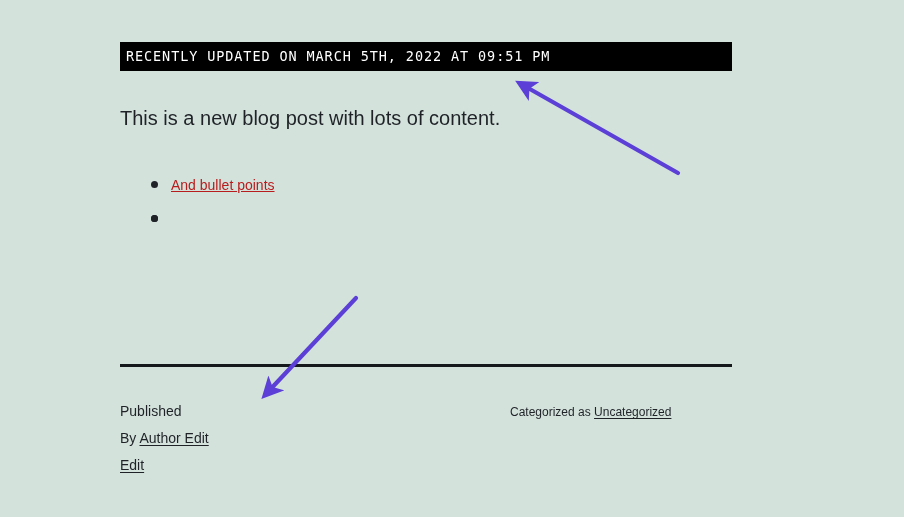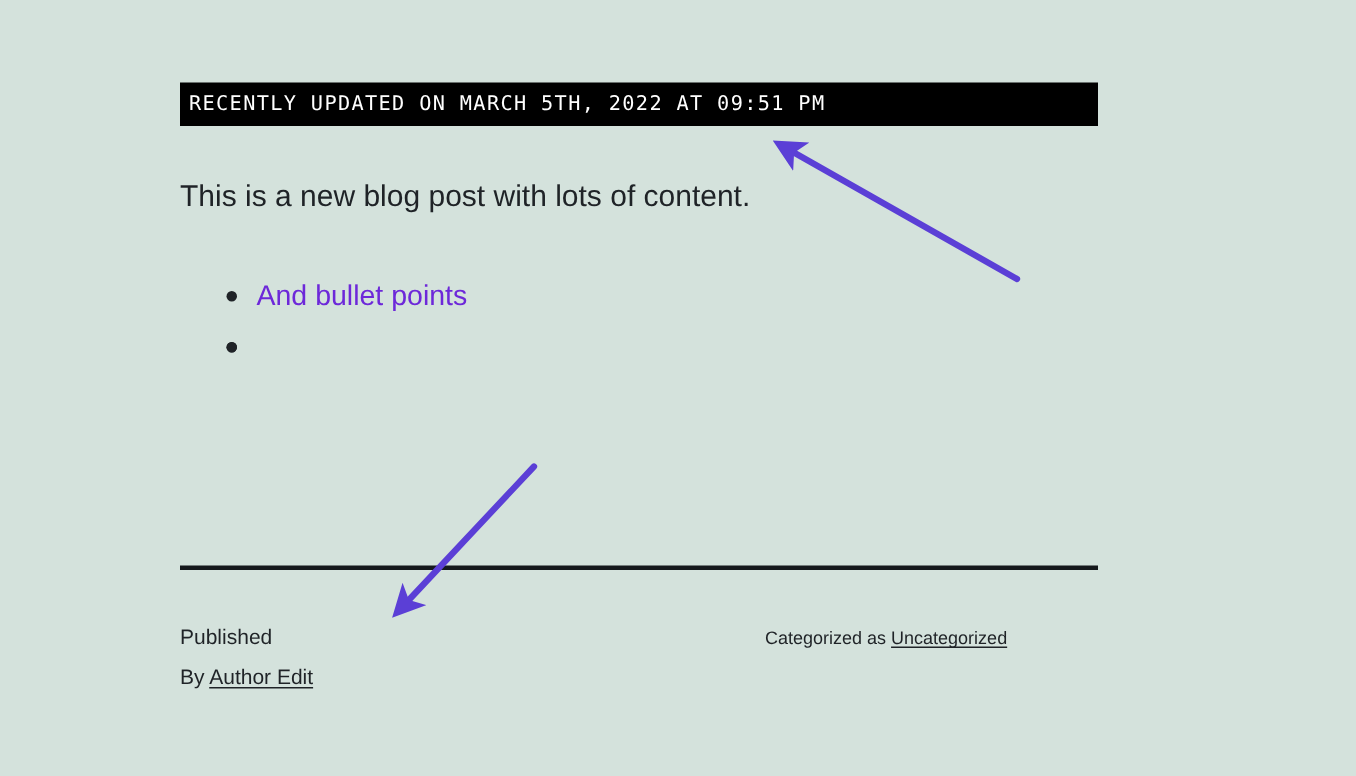--- a/index.html
+++ b/index.html
@@ -12,21 +12,20 @@
     background: #d4e2dc;
     font-family: "Liberation Sans", sans-serif;
     color: #1f2327;
     overflow: hidden;
     position: relative;
   }
   #page {
     position: relative;
     width: 904px;
     height: 463px;
-    margin-top: 13px;
   }
 
   
   .updated-banner {
     position: absolute;
     left: 120px;
     top: 42px;
     width: 612px;
     height: 29px;
     background: #000000;
@@ -53,22 +52,23 @@
   }
 
   
   .post-list {
     position: absolute;
     left: 145px;
     top: 168px;
     margin: 0;
     padding: 0 0 0 26px;
     list-style: none;
-    font-size: 19px;
-    color: #6d28d9;
+    font-size: 14px;
+    color: #b91c1c;
+    text-decoration: underline;
   }
   .post-list li {
     position: relative;
     line-height: 34px;
     white-space: nowrap;
   }
   .post-list li .bullet-dot {
     position: absolute;
     left: -20px;
     top: 0;
@@ -151,20 +151,23 @@
 
   <div class="footer-rule"></div>
 
   <div class="footer-left">
     <div class="meta-line">
       <span>Published</span>
     </div>
     <div class="meta-line">
       <span>By </span><a class="meta-link">Author Edit</a>
     </div>
+    <div class="meta-line">
+      <a class="meta-link">Edit</a>
+    </div>
   </div>
 
   <div class="footer-right">
     <span>Categorized as </span><a class="meta-link">Uncategorized</a>
   </div>
 
   <svg class="annotations" viewBox="0 0 904 517" width="904" height="517">
     <defs>
       <marker id="arrowhead" markerWidth="5.2" markerHeight="5.2" refX="3.6" refY="2.6" orient="auto" markerUnits="strokeWidth">
         <path d="M0,0 L5.2,2.6 L0,5.2 L1.3,2.6 Z" fill="#5b3fd6"></path>

